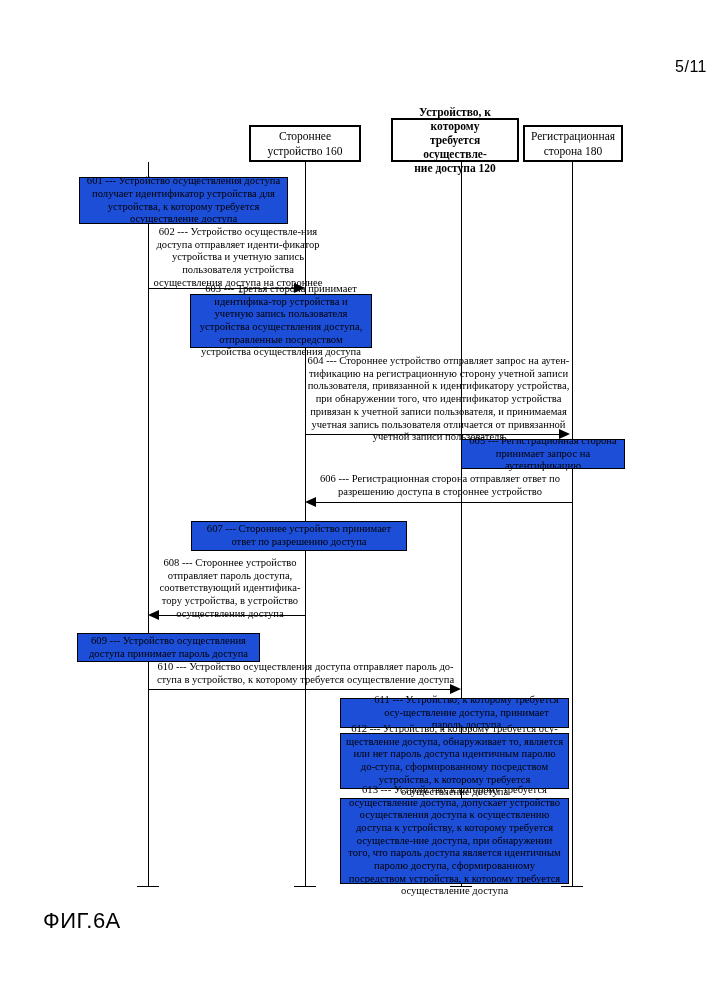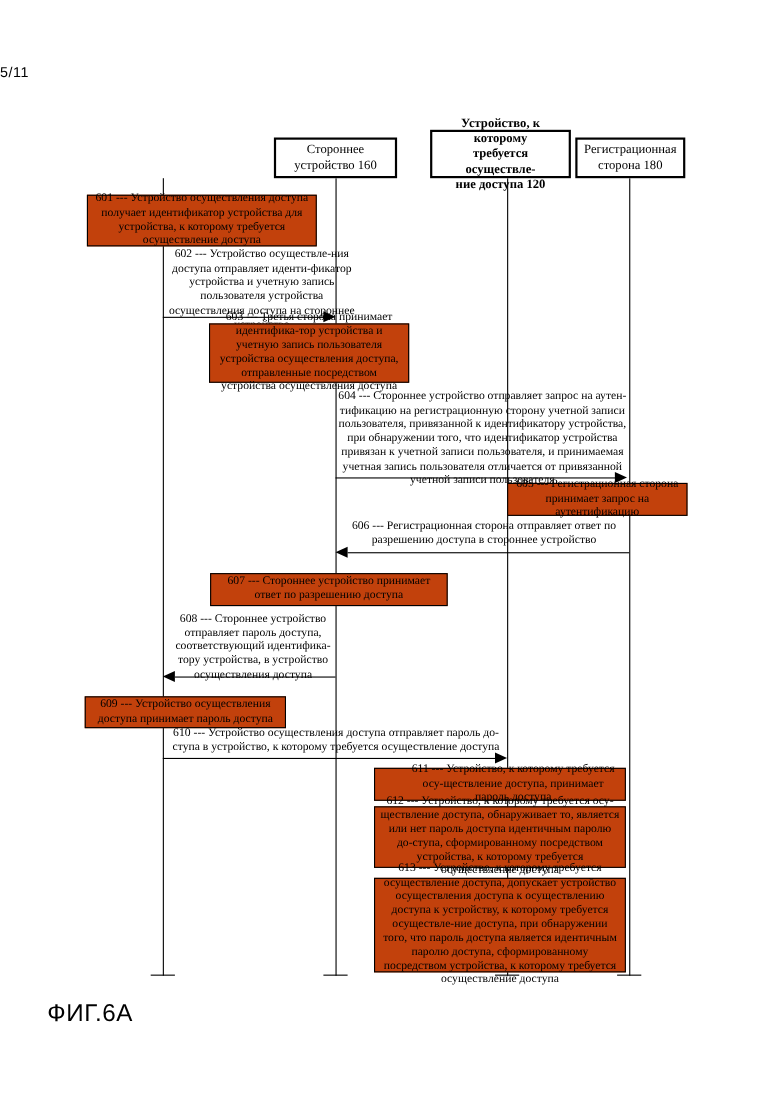--- a/index.html
+++ b/index.html
@@ -15,23 +15,23 @@
     color: #000000;
     overflow: hidden;
   }
 
   
   .page-number {
     position: absolute;
     top: 58px;
     left: 0;
     width: 707px;
-    text-align: left;
+    text-align: right;
     font-family: "Liberation Sans", sans-serif;
-    font-size: 13px;
+    font-size: 16px;
     letter-spacing: 0.5px;
   }
   .fig-caption {
     position: absolute;
     top: 908px;
     left: 0;
     width: 707px;
     text-align: left;
     font-family: Liberation Sans, sans-serif;
     font-size: 22px;
@@ -75,21 +75,21 @@
     position: absolute;
     height: 0;
     border-top: 1.6px solid #000;
     z-index: 1;
   }
 
   
   .step-box {
     position: absolute;
     border: 1.6px solid #000;
-    background: #c2410c;
+    background: #1d4ed8;
     box-sizing: border-box;
     text-align: center;
     font-size: 10.6px;
     line-height: 1.2;
     padding: 3px 4px;
     z-index: 6;
     display: flex;
     align-items: center;
     justify-content: center;
   }

